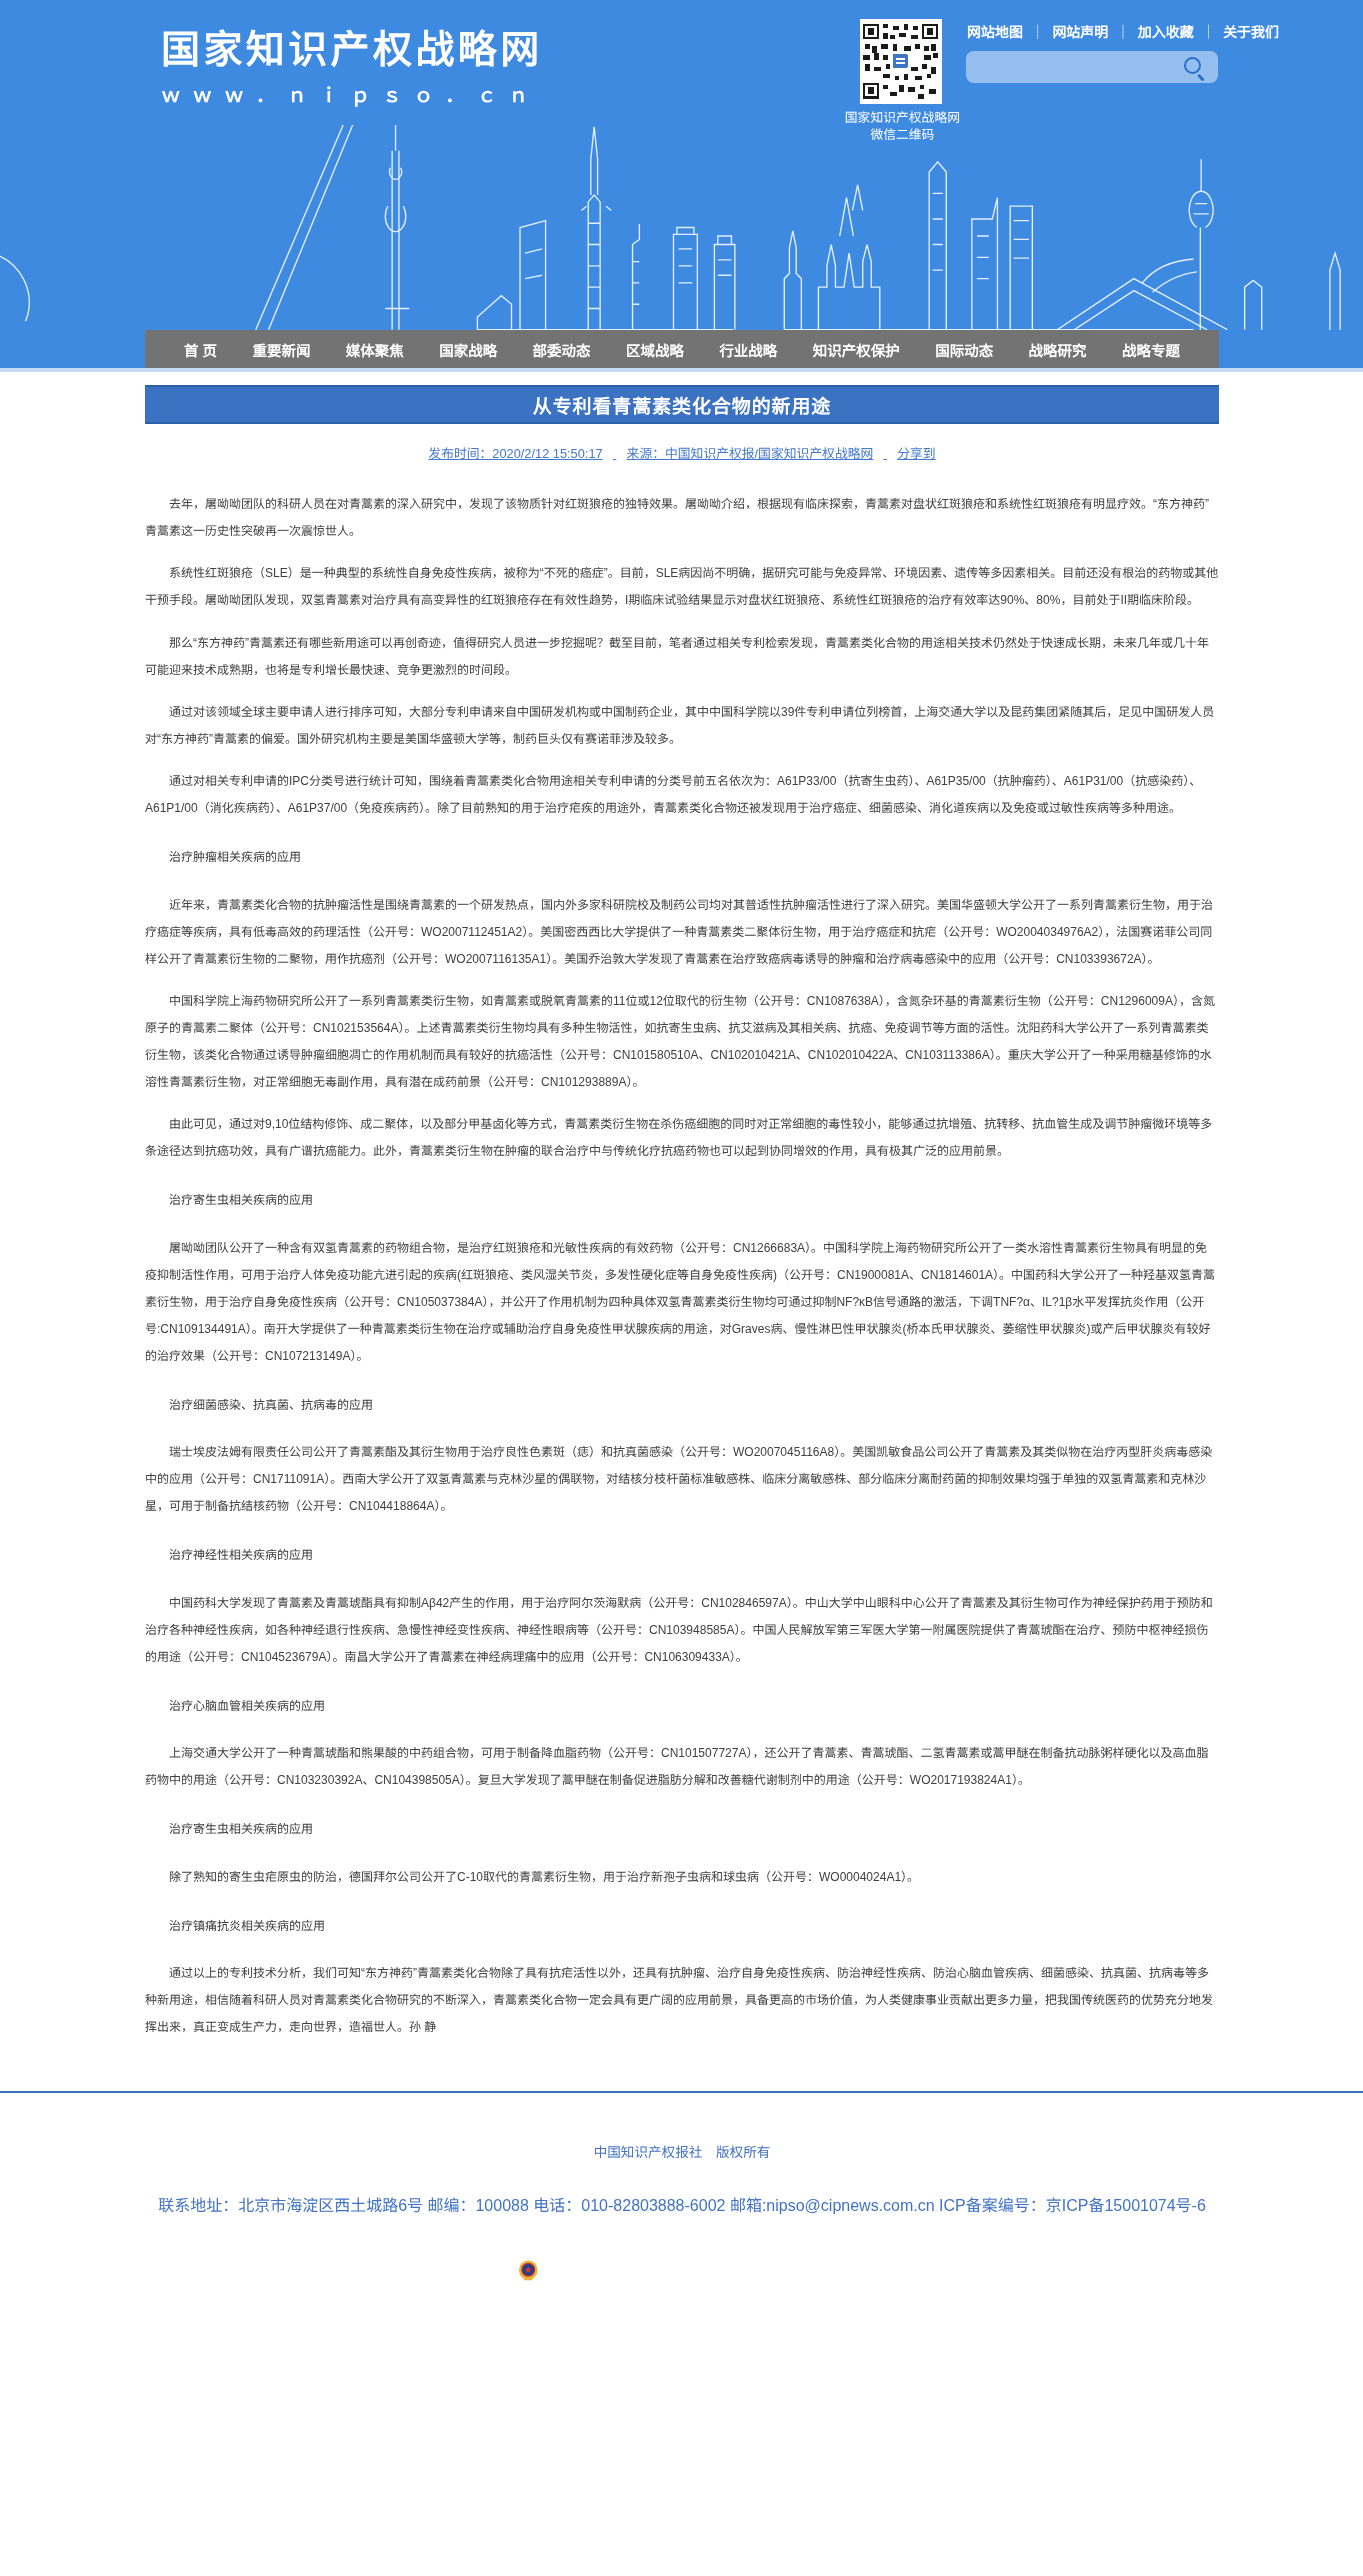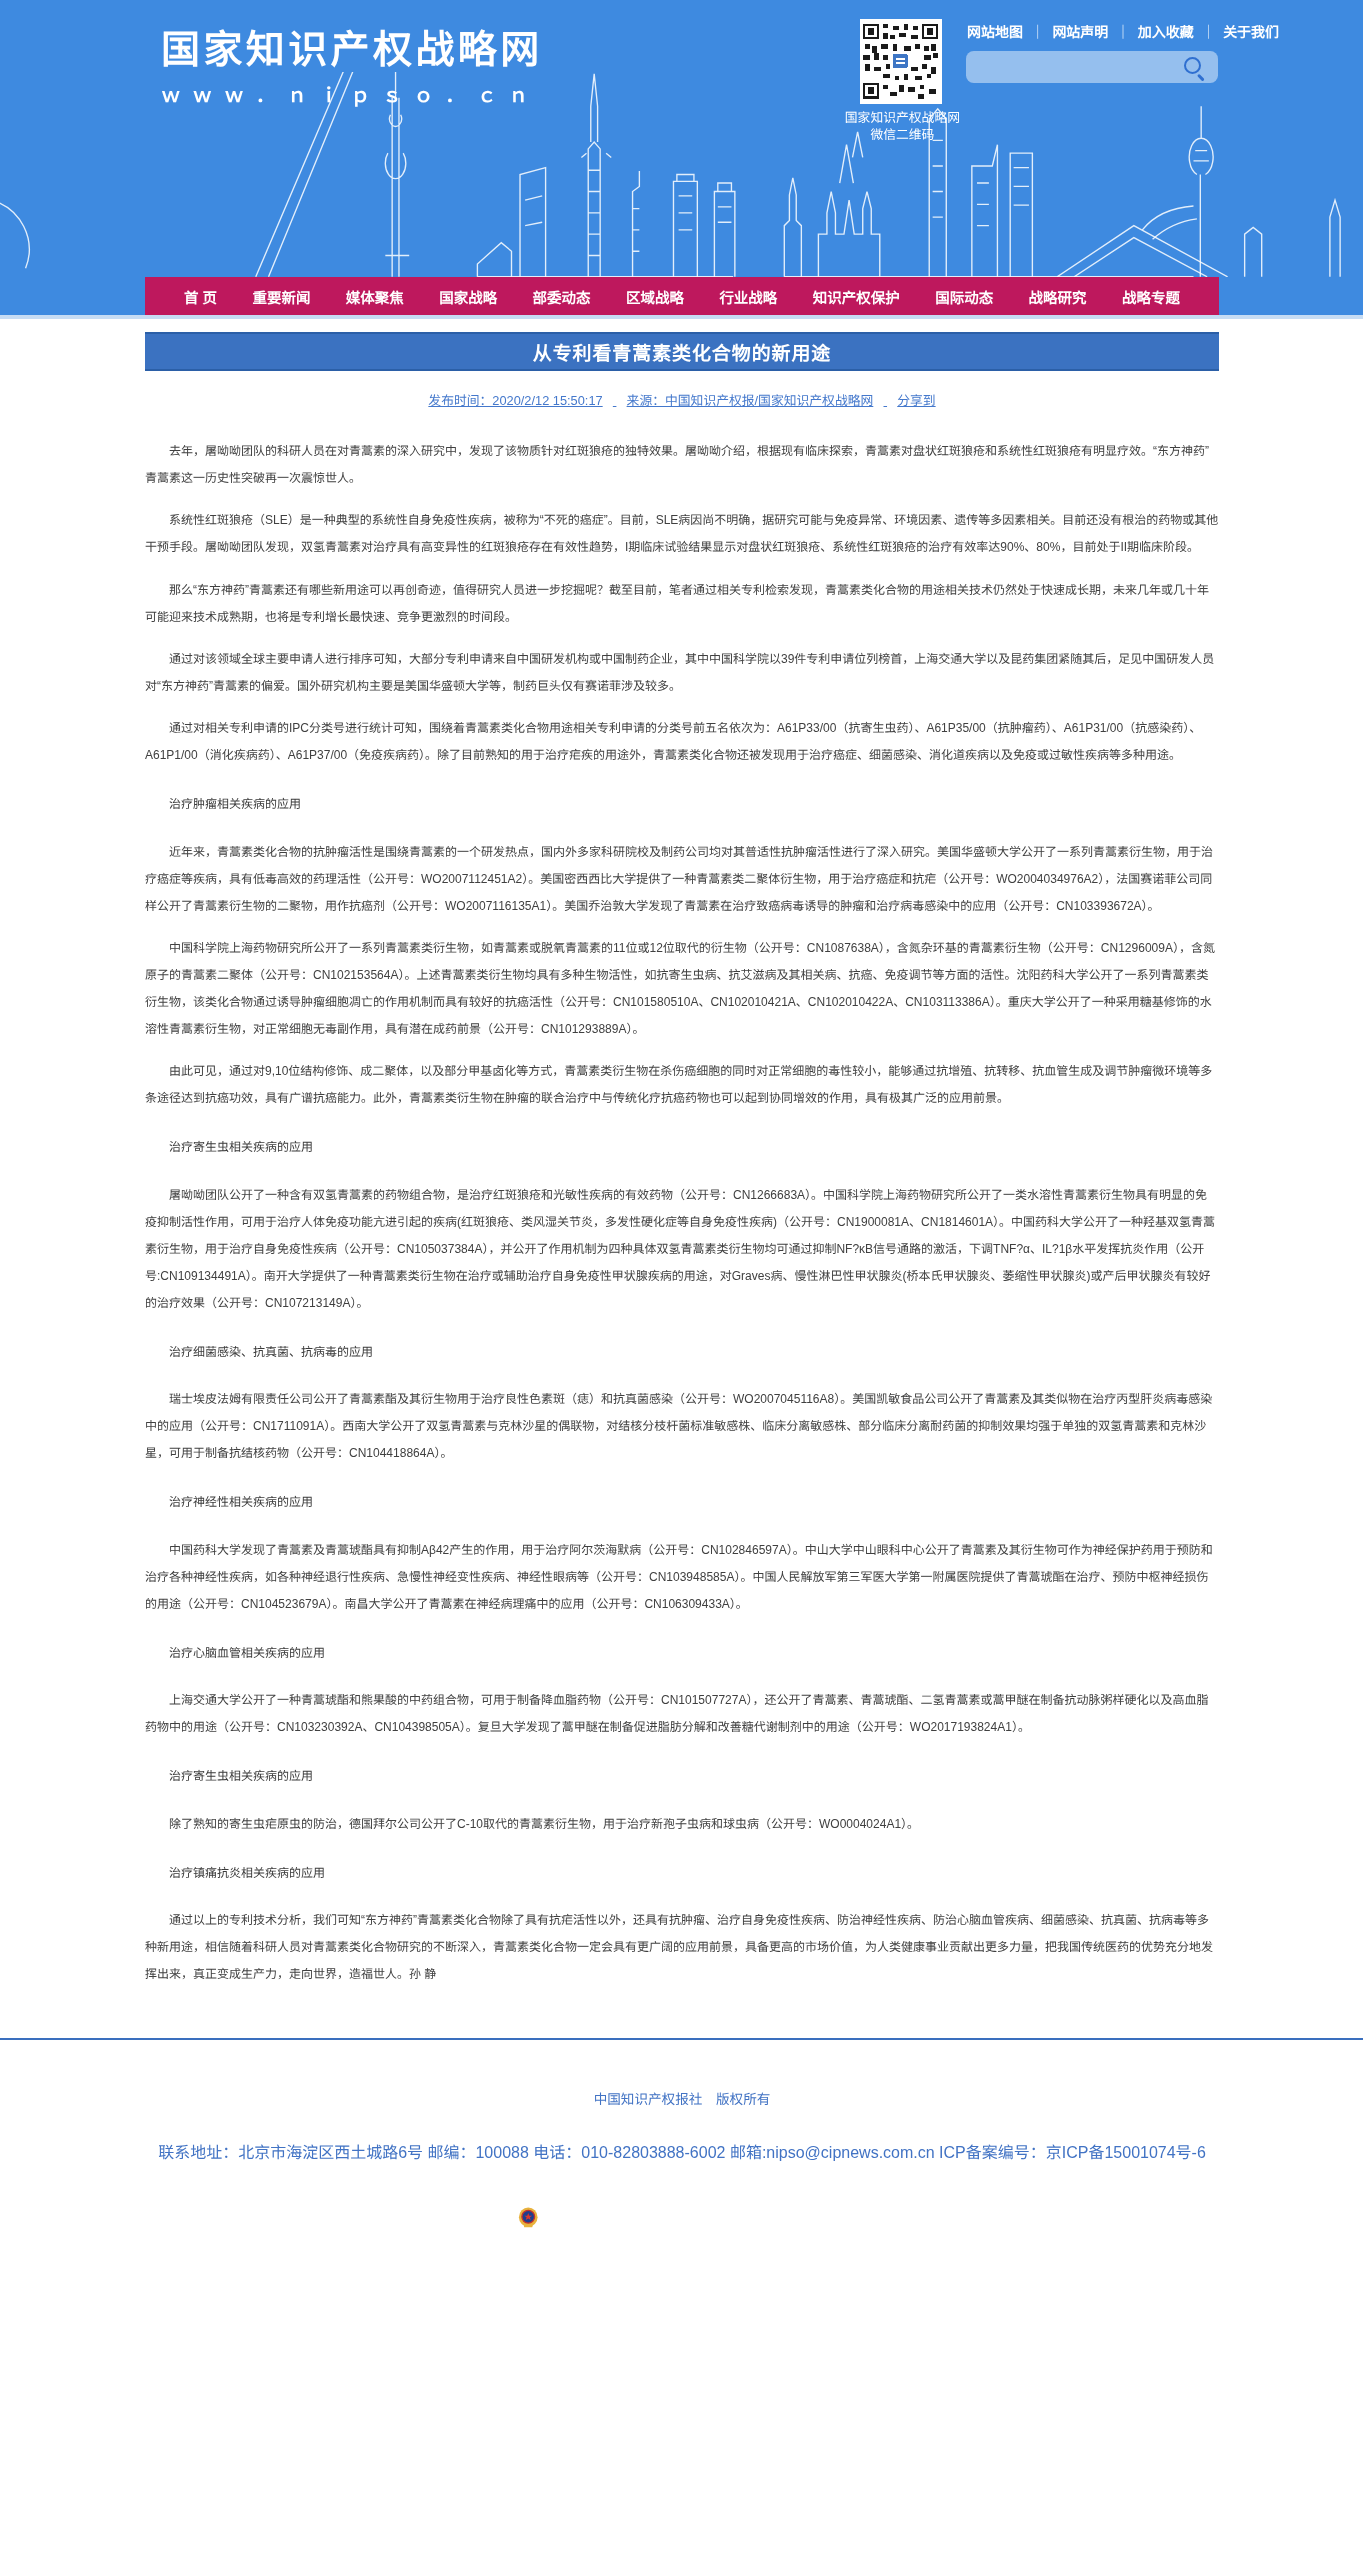--- a/index.html
+++ b/index.html
@@ -5,21 +5,21 @@
   * { margin:0; padding:0; box-sizing:border-box; }
   html,body { background:#ffffff; }
   body {
     width:1364px; min-height:2576px; margin:0 auto;
     font-family:"Liberation Sans","DejaVu Sans",sans-serif;
     -webkit-font-smoothing:antialiased;
   }
   .container { width:1074px; margin:0 auto; position:relative; }
 
   
-  .site-header { position:relative; height:315px; background:#3E8AE0; overflow:hidden;padding-left:32px; }
+  .site-header { position:relative; height:368px; background:#3E8AE0; overflow:hidden;padding-left:32px; }
   .header-inner { padding-top:29px; height:331px; position:relative; z-index:2; }
   .logo-title { color:#fff; font-size:39px; font-weight:bold; letter-spacing:3.4px; line-height:1.1; }
   .logo-url { color:#fff; font-size:19.6px; letter-spacing:12px; margin-top:6.8px; font-weight:bold; }
   .header-right { position:absolute; top:0; right:0; width:375px; height:170px; }
   .qr-box { position:absolute; left:0; top:19px; width:82px; height:85px; background:#fff; padding:3.4px; }
   .qr-caption { position:absolute; left:-25.6px; top:109px; width:136px; text-align:center;
                 color:#fff; font-size:12.8px; line-height:17px; }
   .top-links { position:absolute; left:101px; top:20.5px; width:273px; color:#ffffff;
                font-size:14px; font-weight:bold; display:flex; align-items:center;margin-left:6px; }
   .top-links .link { cursor:pointer; white-space:nowrap; }
@@ -28,21 +28,21 @@
                  background:rgba(255,255,255,.45); border-radius:7.7px; }
   .search-icon { position:absolute; right:12px; top:4.3px; width:24px; height:24px; }
   .search-icon .lens { position:absolute; left:1.7px; top:1.7px; width:17px; height:17px;
                        border:2.6px solid #2F6FD0; border-radius:50%; }
   .search-icon .handle { position:absolute; right:0.9px; bottom:0.9px; width:7.7px; height:2.6px;
                          background:#2F6FD0; transform:rotate(45deg); border-radius:1.7px; }
   .skyline { position:absolute; left:0; bottom:38px; width:1364px; height:205px; z-index:1; }
 
   
   .main-nav { position:absolute; left:0; bottom:0; width:1074px; left:145px; height:38px;
-              background:#be185d; display:flex; align-items:center;
+              background:#737373; display:flex; align-items:center;
               justify-content:space-between; padding:0 39px; z-index:3; }
   .nav-item { color:#fff; font-size:14.5px; font-weight:bold; white-space:nowrap; cursor:pointer; }
   .header-divider { height:4.3px; background:#C6DCF4; }
 
   
   .page-main { background:#fff; padding-top:12.8px; }
   .article-title-bar { height:39px; background:#3B72C1; border-top:2.6px solid #2B5FA7;
                        border-bottom:2.6px solid #2B5FA7; display:flex; align-items:center; justify-content:center; }
   .article-title { color:#fff; font-size:19px; font-weight:bold; letter-spacing:0.9px; }
   .article-meta { text-align:center; color:#4478CC; font-size:12.8px; margin-top:19px;text-decoration:underline; }

